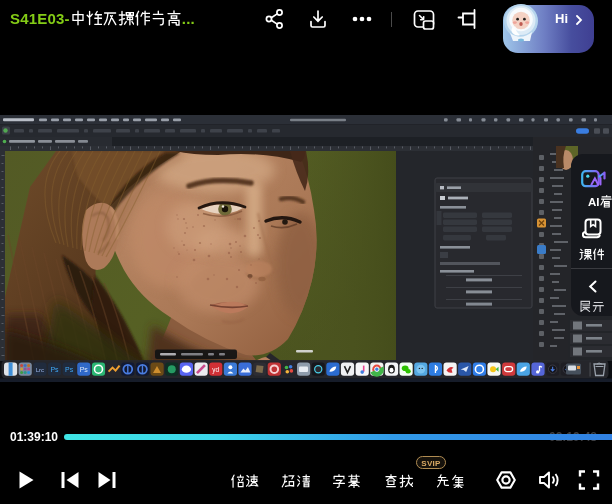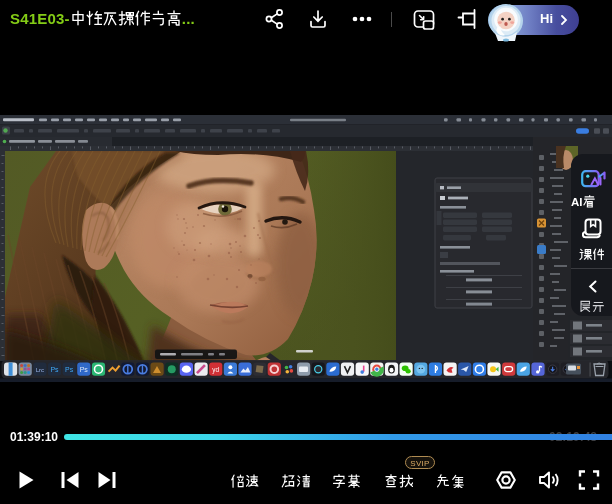--- a/index.html
+++ b/index.html
@@ -35,21 +35,21 @@
   </svg>
 <div style="position:absolute;left:391px;top:12px;width:1px;height:15px;background:#4a4a4a"></div>
 <svg width="26" height="26" viewBox="0 0 26 26" style="position:absolute;left:411px;top:6px" fill="none" stroke="#fff" stroke-width="1.7" stroke-linecap="round">
     <rect x="3.5" y="5" width="19" height="16" rx="3.5"></rect>
     <path d="M8.5 9.5 l4 4 m.2-2.8 -.2 2.8 -2.8.2" stroke-width="1.6"></path>
     <rect x="12.5" y="15" width="10" height="8" rx="2" fill="#000"></rect>
   </svg>
 <svg width="26" height="26" viewBox="0 0 26 26" style="position:absolute;left:453px;top:6px" fill="none" stroke="#fff" stroke-width="1.7" stroke-linecap="round">
     <path d="M21.5 4 v18 M21.5 7.5 h-11.5 v11 h11.5 M10 11.5 h-4.5" stroke-width="1.8"></path>
   </svg>
-<div style="position:absolute;left:488px;top:5px;width:91px;height:30px;border-radius:15px;background:linear-gradient(90deg,#9fc6ea 0%,#6f7fc4 45%,#474e9e 75%,#3f3f92 100%)">
+<div style="position:absolute;left:503px;top:5px;width:91px;height:48px;border-radius:15px;background:linear-gradient(90deg,#9fc6ea 0%,#6f7fc4 45%,#474e9e 75%,#3f3f92 100%)">
     <span style="position:absolute;left:52px;top:6px;font-size:13px;font-weight:700;color:#fff">Hi</span>
     <svg width="8" height="10" viewBox="0 0 8 10" style="position:absolute;left:72px;top:10px">
       <path d="M2 1 l4 4 -4 4" stroke="#fff" stroke-width="1.8" fill="none" stroke-linecap="round"></path>
     </svg>
     <svg width="42" height="42" viewBox="0 0 42 42" style="position:absolute;left:-3px;top:-4px">
       <circle cx="21" cy="20" r="17" fill="#b5d4ec"></circle>
       <circle cx="21" cy="19.5" r="14.5" fill="#dcebf6"></circle>
       <path d="M10 32 Q21 40 32 31 L30 40 L13 40 Z" fill="#eef5fb"></path>
       <circle cx="21" cy="18.5" r="11.8" fill="#f8fbfd"></circle>
       <circle cx="21" cy="19.5" r="8.8" fill="#f4d2c4"></circle>
@@ -593,21 +593,21 @@
         <linearGradient id="aig" x1="0" y1="0" x2="1" y2="0">
           <stop offset="0" stop-color="#3fb5f0"></stop>
           <stop offset="1" stop-color="#8a5cf5"></stop>
         </linearGradient>
       </defs>
       <rect x="1.2" y="3.2" width="16.5" height="15" rx="3.5" stroke="url(#aig)" stroke-width="2.2"></rect>
       <path d="M18.5 8.5 l4.5-3.5 M23.5 4.5 v6" stroke="url(#aig)" stroke-width="2.2" stroke-linecap="round"></path>
       <circle cx="6.8" cy="8.2" r="1.6" fill="#4ad8f0"></circle>
       <path d="M10.5 16.5 l3.4-6.2 3.2 6.2 M19.5 10 v6.5" stroke="#9a66f8" stroke-width="2" stroke-linecap="round"></path>
     </svg>
-    <div style="position:absolute;left:0;top:41px;width:41px;text-align:left;color:#fff;font-size:11.5px;font-weight:600">AI<svg class="cjk" style="width:12.5px;height:12.5px;vertical-align:-2px" viewBox="0 0 16 16" fill="none" stroke="#fff" stroke-width="1.5" stroke-linecap="round">
+    <div style="position:absolute;left:0;top:41px;width:41px;text-align:right;color:#fff;font-size:11.5px;font-weight:600">AI<svg class="cjk" style="width:12.5px;height:12.5px;vertical-align:-2px" viewBox="0 0 16 16" fill="none" stroke="#fff" stroke-width="1.5" stroke-linecap="round">
         <path d="M2.6 2.4h11 M8.6.8 8 2.4 M2 5.2h12.4 M4.8 5.4c-.8 3-1.9 5.2-3.6 7.2 M5.6 8.4h6.2v7H5.6z M5.6 10.8h6.2 M5.6 13h6.2"></path>
       </svg></div>
     <svg width="22" height="21" viewBox="0 0 22 21" style="position:absolute;left:11px;top:64px" fill="none" stroke="#fff" stroke-width="2">
       <path d="M6.5 1.5 h9 a3 3 0 0 1 3 3 v9 a3 3 0 0 1 -3 3 h-9 a3 3 0 0 1 -3-3 v-9 a3 3 0 0 1 3-3 z"></path>
       <path d="M3.5 14 a2.6 2.6 0 0 0 0 5.2 h11.5 a3 3 0 0 0 2.9-2.2" stroke-width="2"></path>
       <path d="M13.5 1.5 v7 l-2.4-1.8 -2.4 1.8 v-7" stroke-width="1.6"></path>
     </svg>
     <div style="position:absolute;left:0;top:90px;width:41px;text-align:center"><span style="margin-right:0px"><svg class="cjk" style="width:12.5px;height:12.5px;vertical-align:-2px" viewBox="0 0 16 16" fill="none" stroke="#fff" stroke-width="1.5" stroke-linecap="round">
           <path d="M2.2 1.8l1.7 1.6 M1.4 5.8h3.8 M3.6 5.8v6.4l-2.4 2.6 M8 2h6.8v5.2H8z M8 4.6h6.8 M11.4 2v12.4 M7 9.8h8.8 M10.8 10.2l-3.8 4.2 M12 10.2l3.8 4.2"></path>
         </svg></span><span style="margin-right:0px"><svg class="cjk" style="width:12.5px;height:12.5px;vertical-align:-2px" viewBox="0 0 16 16" fill="none" stroke="#fff" stroke-width="1.5" stroke-linecap="round">
@@ -655,21 +655,21 @@
 <div style="position:absolute;left:384px;top:472px;width:30px;text-align:center;white-space:nowrap"><span style="margin-right:1px"><svg class="cjk" style="width:14px;height:14px;vertical-align:-2px" viewBox="0 0 16 16" fill="none" stroke="#fff" stroke-width="1.35" stroke-linecap="round">
         <path d="M8 .8v4.4 M2.2 3h11.6 M7.8 3.4 3 7.4 M8.2 3.4l4.8 4 M4.6 8h6.8v4H4.6z M3 14.4h10"></path>
       </svg></span><span style="margin-right:1px"><svg class="cjk" style="width:14px;height:14px;vertical-align:-2px" viewBox="0 0 16 16" fill="none" stroke="#fff" stroke-width="1.35" stroke-linecap="round">
         <path d="M4 1.5v11.8c0 1.2-.7 1.7-2.2 1.4 M1.3 5h5.4 M1.4 10.2l5-1.6 M8 5h7.2 M10.8 1.4l1 2.6 M11.6 5c-.4 4.4-1.8 7.2-4.4 9.4 M10.4 8.2c1.4 2.6 3 4.6 5.2 6 M14.2 12.2l1.4-2"></path>
       </svg></span></div>
 <div style="position:absolute;left:436px;top:472px;width:30px;text-align:center;white-space:nowrap"><span style="margin-right:1px"><svg class="cjk" style="width:14px;height:14px;vertical-align:-2px" viewBox="0 0 16 16" fill="none" stroke="#fff" stroke-width="1.35" stroke-linecap="round">
         <path d="M5.8 1 4.4 3.8 M3 4h8.2 M6.4 4v3.2 M2.4 7.2h11 M5.4 7.4c-.5 3-1.6 5.2-3.6 7.2 M9.6 7.4v4.2c0 1 .6 1.4 2 1.4h2.6"></path>
       </svg></span><span style="margin-right:1px"><svg class="cjk" style="width:14px;height:14px;vertical-align:-2px" viewBox="0 0 16 16" fill="none" stroke="#fff" stroke-width="1.35" stroke-linecap="round">
         <path d="M5.4 1.6C4.4 3.4 3.4 4.8 2 6.2 M5.6 4h7.8 M5.2 6.8h8 M5.2 9.6h8 M8.8 4v8 M8.2 11.8v4 M3.2 12.6h10.8 M7.6 13.2l-4 2.8 M8.8 13.2l4 2.8"></path>
       </svg></span></div>
-<div style="position:absolute;left:405px;top:456px;width:30px;height:13px;border:1px solid #b08c52;border-radius:7px;background:#16120c;color:#d8a964;font-size:8px;font-weight:400;text-align:center;line-height:13px;letter-spacing:.3px">SVIP</div>
+<div style="position:absolute;left:416px;top:456px;width:30px;height:13px;border:1px solid #b08c52;border-radius:7px;background:#16120c;color:#d8a964;font-size:8px;font-weight:700;text-align:center;line-height:13px;letter-spacing:.3px">SVIP</div>
 <svg width="24" height="24" viewBox="0 0 24 24" style="position:absolute;left:494.0px;top:468.0px" fill="none" stroke="#fff">
     <path d="M12 3.2 L19.6 7.6 v8.8 L12 20.8 4.4 16.4 V7.6 Z" stroke-width="2.1" stroke-linejoin="round" transform="rotate(90 12 12)"></path>
     <circle cx="12" cy="12" r="3.6" stroke-width="2.2"></circle>
   </svg>
 <svg width="24" height="24" viewBox="0 0 24 24" style="position:absolute;left:536.0px;top:468.0px" fill="none" stroke="#fff">
     <path d="M4 9 h4 l5-4.5 v15 L8 15 H4 Z" stroke-width="1.9" stroke-linejoin="round"></path>
     <path d="M16.5 8.5 a5.5 5.5 0 0 1 0 7 M19.5 6 a9.5 9.5 0 0 1 0 12" stroke-width="1.9"></path>
   </svg>
 <svg width="22" height="22" viewBox="0 0 22 22" style="position:absolute;left:578.0px;top:469.0px" fill="none" stroke="#fff">
     <path d="M2 7.5 V2.5 H7 M15 2.5 h5 v5 M20 14.5 v5 h-5 M7 19.5 H2 v-5" stroke-width="2.4"></path>

